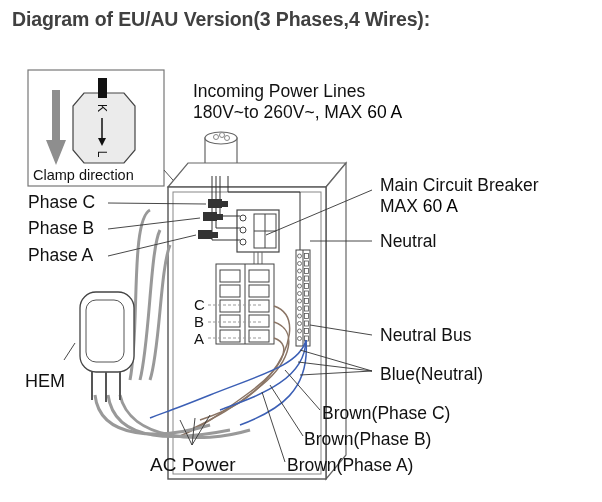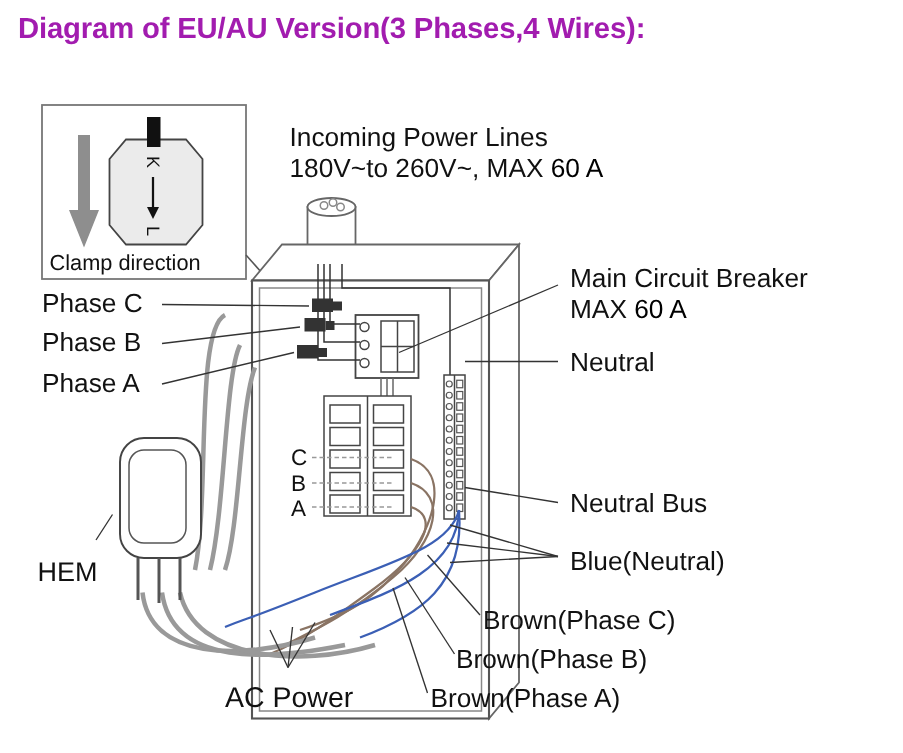--- a/index.html
+++ b/index.html
@@ -1,17 +1,17 @@
 <!DOCTYPE html>
 <html><head>
 <meta charset="utf-8">
 <style>
   html, body { margin: 0; padding: 0; background: #ffffff; }
   body { width: 602px; height: 502px; position: relative; overflow: hidden; font-family: "Liberation Sans", sans-serif; }
-  .title { position: absolute; left: 12px; top: 8px; font-size: 19.5px; font-weight: bold; color: #a21caf; white-space: nowrap; letter-spacing: -0.1px; }
+  .title { position: absolute; left: 12px; top: 8px; font-size: 19.5px; font-weight: bold; color: #404040; white-space: nowrap; letter-spacing: -0.1px; }
   svg { position: absolute; left: 0; top: 0; }
   .lbl { font-family: "Liberation Sans", sans-serif; fill: #111111; }
 </style>
 </head>
 <body>
 
 <div class="title">Diagram of EU/AU Version(3 Phases,4 Wires):</div>
 
 <svg width="602" height="502" viewBox="0 0 602 502">
 

